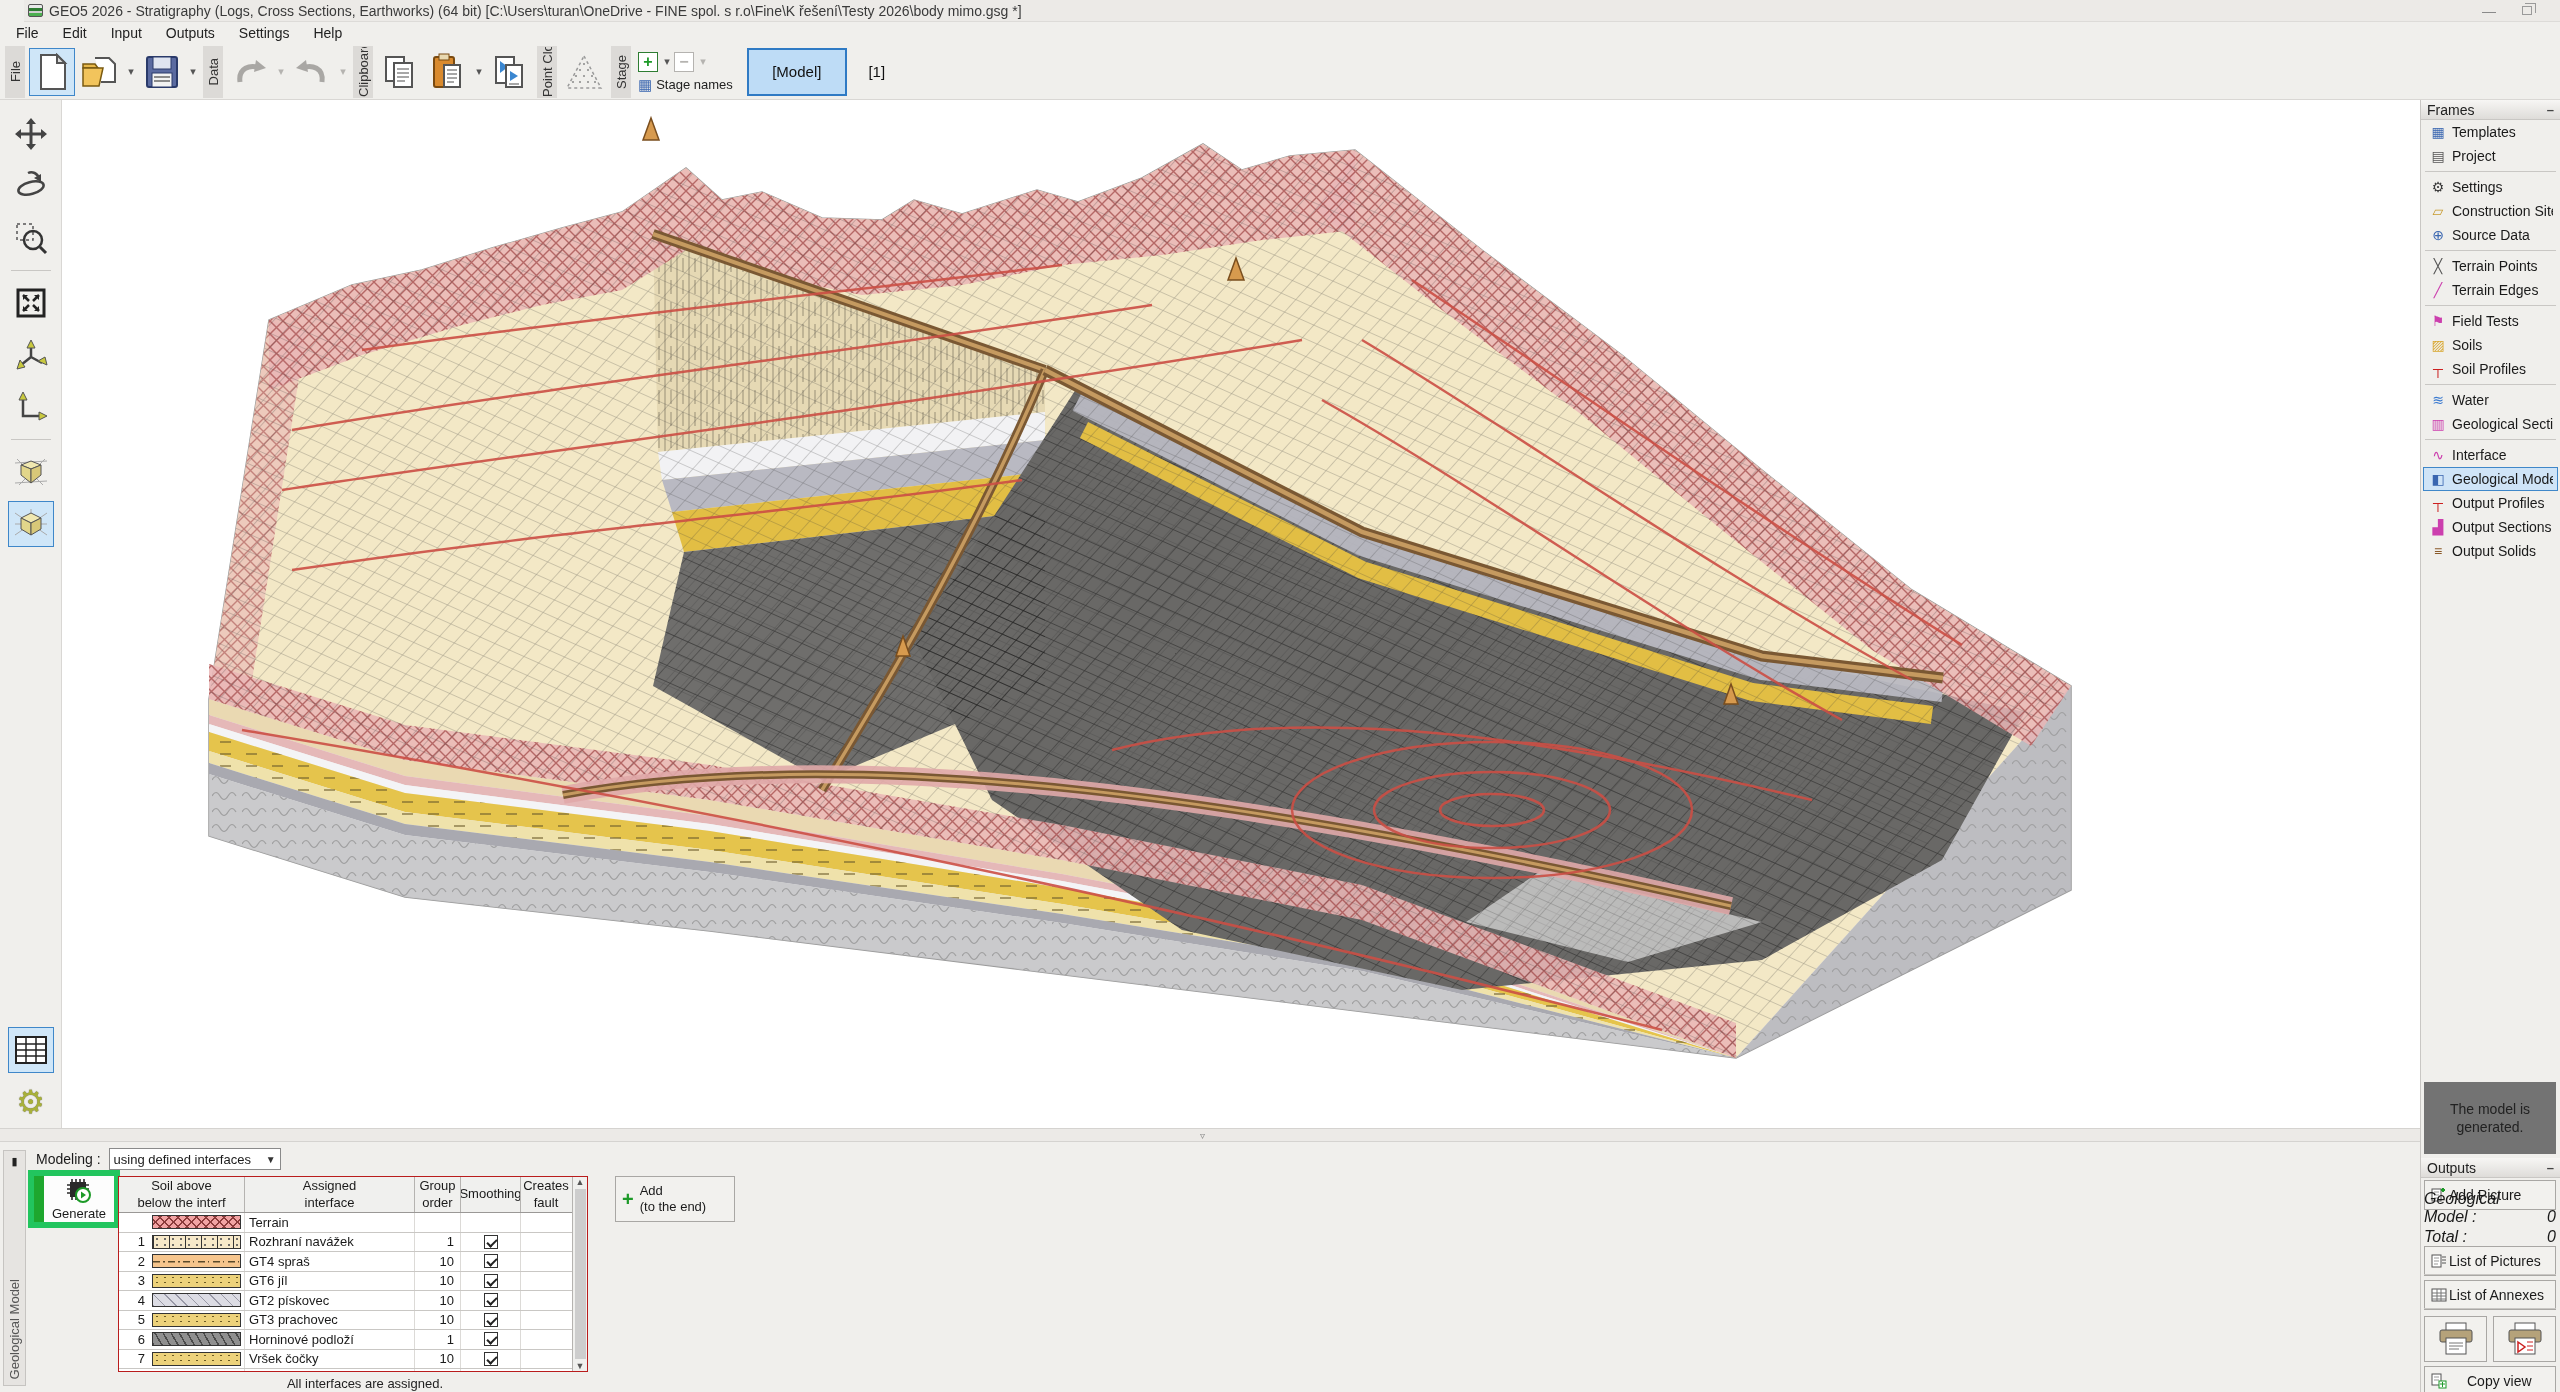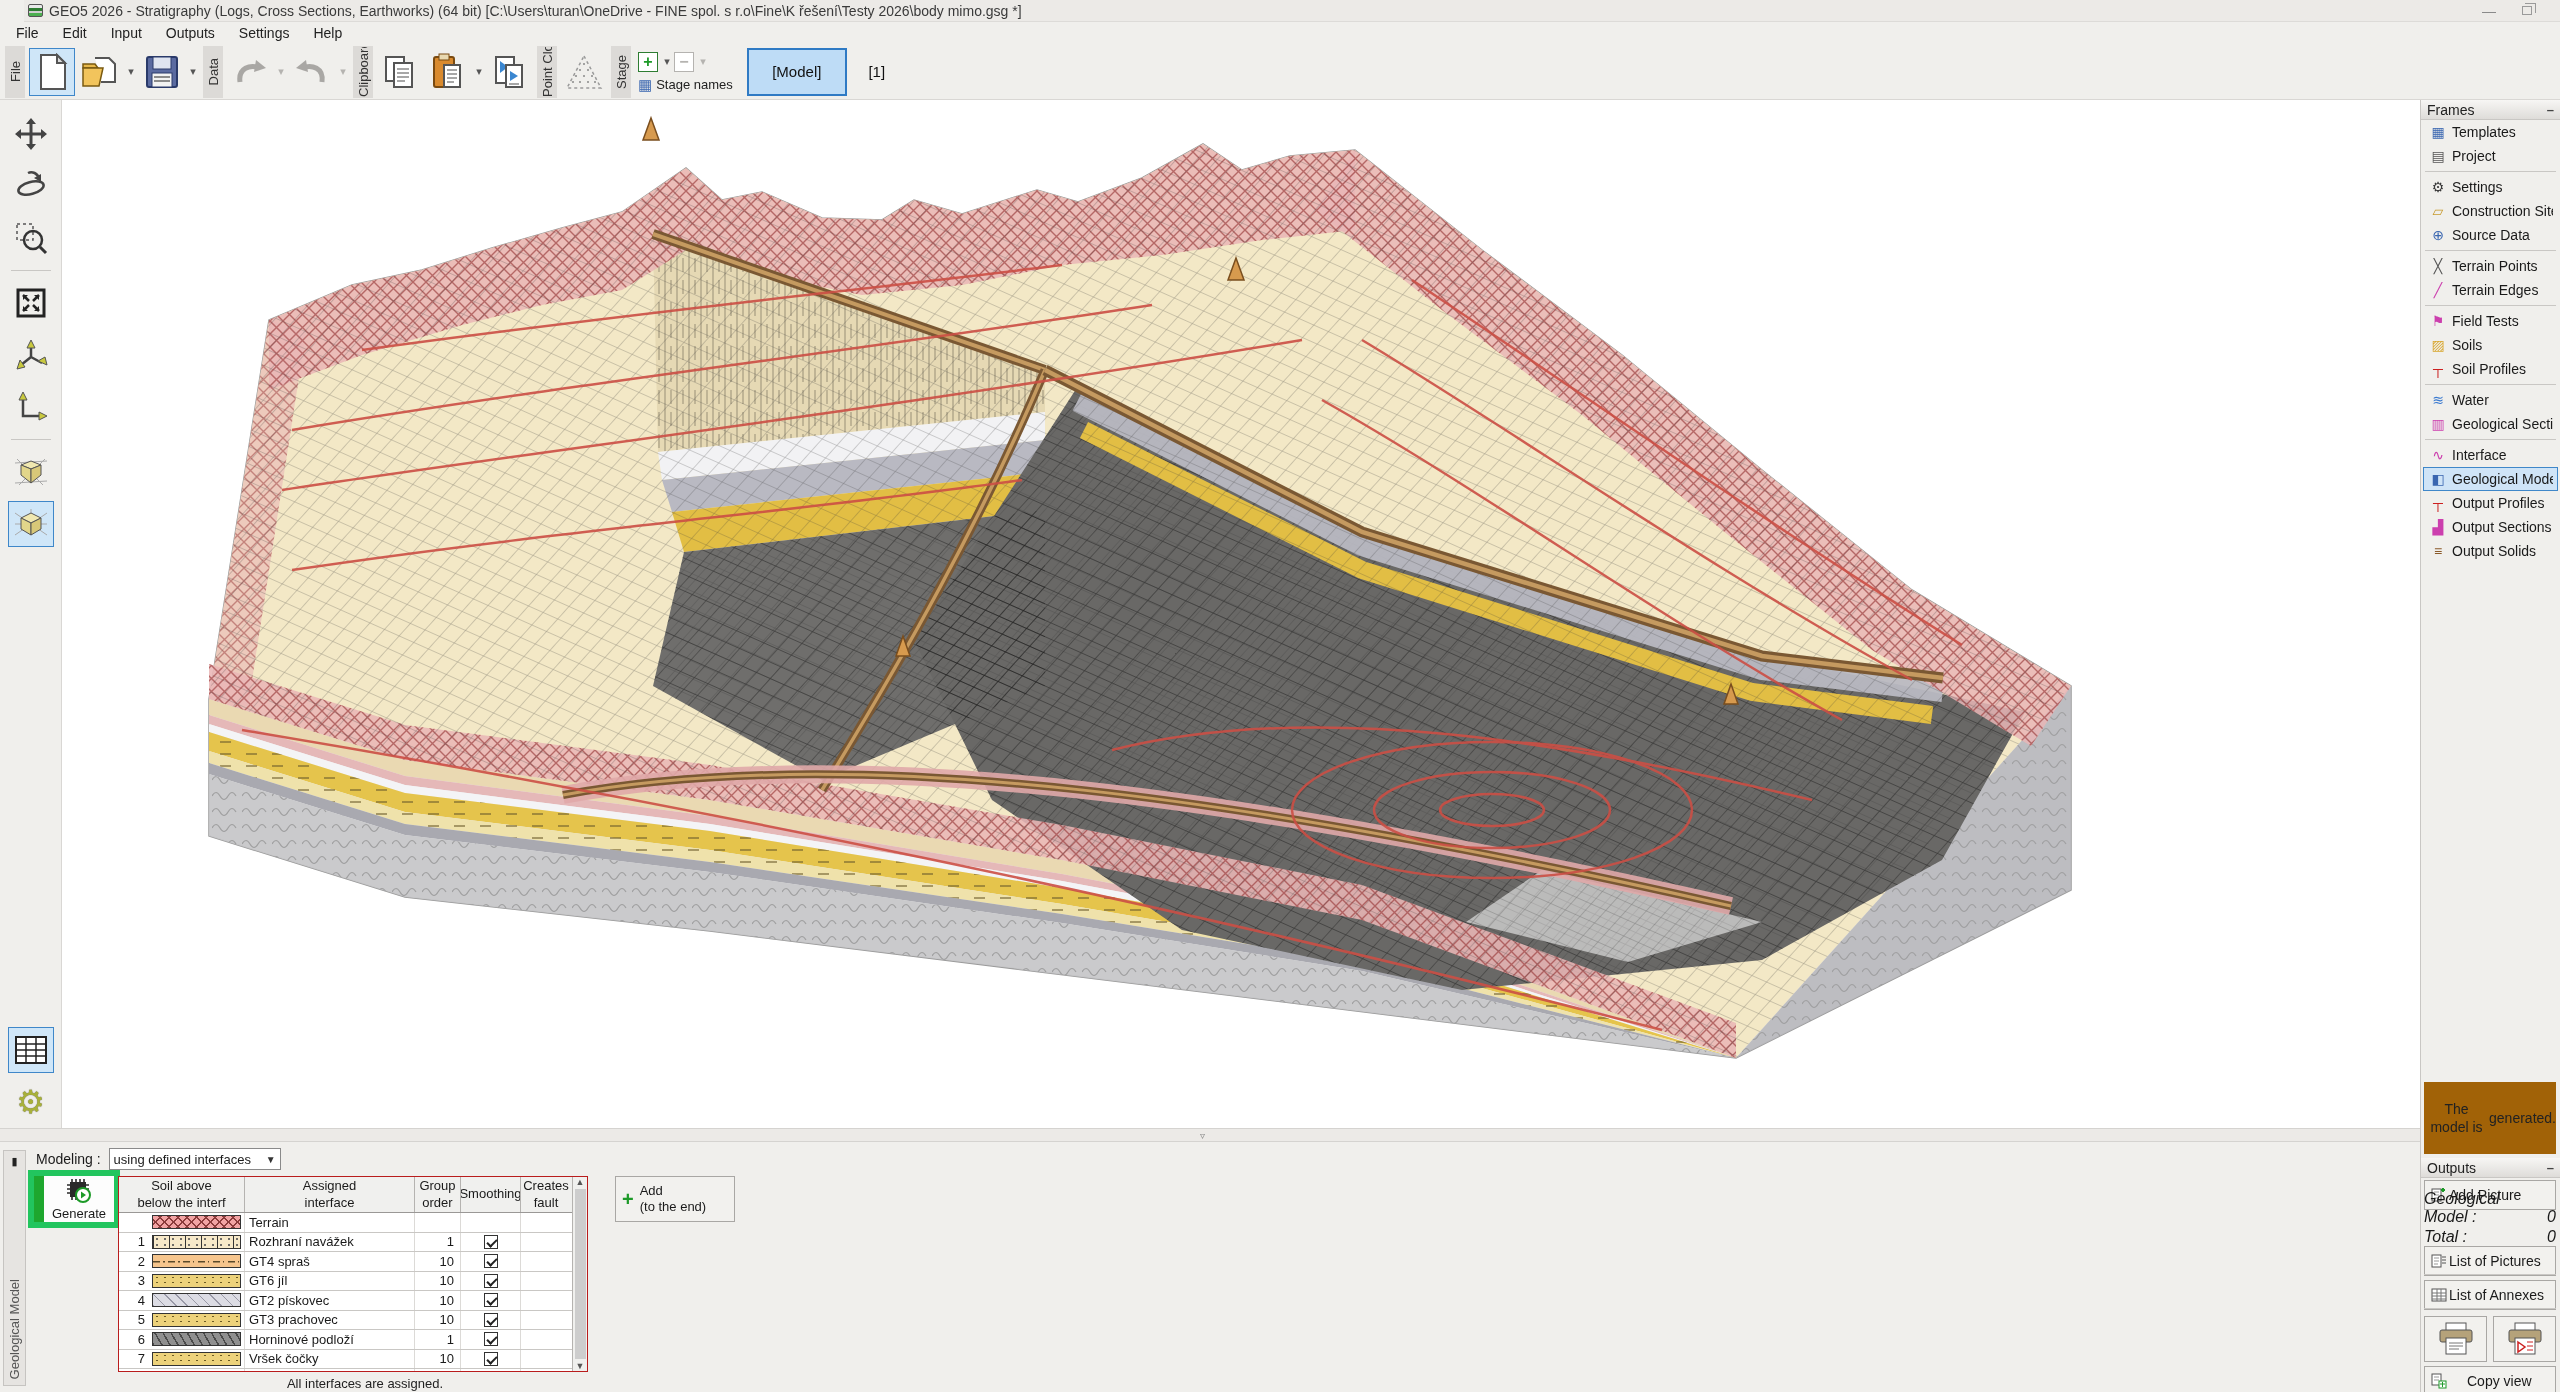--- a/index.html
+++ b/index.html
@@ -54,21 +54,21 @@
   .panel-header{height:20px;background:linear-gradient(#f7f6f4,#dedcd9);border-bottom:1px solid #c9c7c4;display:flex;align-items:center;padding:0 6px;font-size:14px;color:#222;}
   .panel-header .min{margin-left:auto;color:#444;font-weight:bold;font-size:13px;}
   .frame-item{height:24px;display:flex;align-items:center;padding:0 4px;margin:0 2px;border:1px solid transparent;}
   .frame-item.sel{background:#cfe4f7;border:1px solid #3f87c9;}
   .f-ic{width:20px;text-align:center;font-size:14px;margin-right:4px;flex:none;}
   .f-label{font-size:14px;color:#1a1a1a;white-space:nowrap;overflow:hidden;}
   .f-sep{height:1px;background:#c9c7c4;margin:3px 4px;}
   .ic-blue{color:#3a66b0}.ic-gray{color:#555}.ic-dark{color:#3a3a3a}.ic-yellow{color:#c79a2e}
   .ic-mag{color:#cc3fae}.ic-red{color:#cc2020}.ic-water{color:#3a7ad0}.ic-brown{color:#8a5a2a}.ic-soil{color:#d8a62e}
 
-  .info-box{position:absolute;left:2424px;top:1082px;width:132px;height:72px;background:#a16207;display:flex;align-items:center;justify-content:center;font-size:14px;color:#222;text-align:center;line-height:1.3;}
+  .info-box{position:absolute;left:2424px;top:1082px;width:132px;height:72px;background:#737373;display:flex;flex-direction:column;align-items:center;justify-content:center;font-size:14px;color:#222;text-align:center;line-height:1.3;}
   .outputs-header{position:absolute;left:2421px;top:1158px;width:139px;}
   .rp-btn{position:absolute;left:2424px;width:132px;height:30px;background:#f2f1ee;border:1px solid #a9a7a4;display:flex;align-items:center;font-size:14px;color:#1a1a1a;padding:12px 4px;}
   .rp-btn .bic{width:20px;flex:none;display:flex;align-items:center;justify-content:center;}
   .count-row{position:absolute;left:2424px;width:132px;height:20px;display:flex;align-items:flex-end;font-size:16px;font-style:italic;}
   .count-row .cv{margin-left:auto;}
   .rp-sep{position:absolute;left:2424px;width:132px;height:1px;background:#c9c7c4;}
   .print-btn{position:absolute;width:63px;height:46px;background:#f2f1ee;border:1px solid #a9a7a4;display:flex;align-items:center;justify-content:center;}
 
   
   .bottom-panel{position:absolute;left:0;top:1142px;width:2420px;height:250px;background:#f0efec;}

